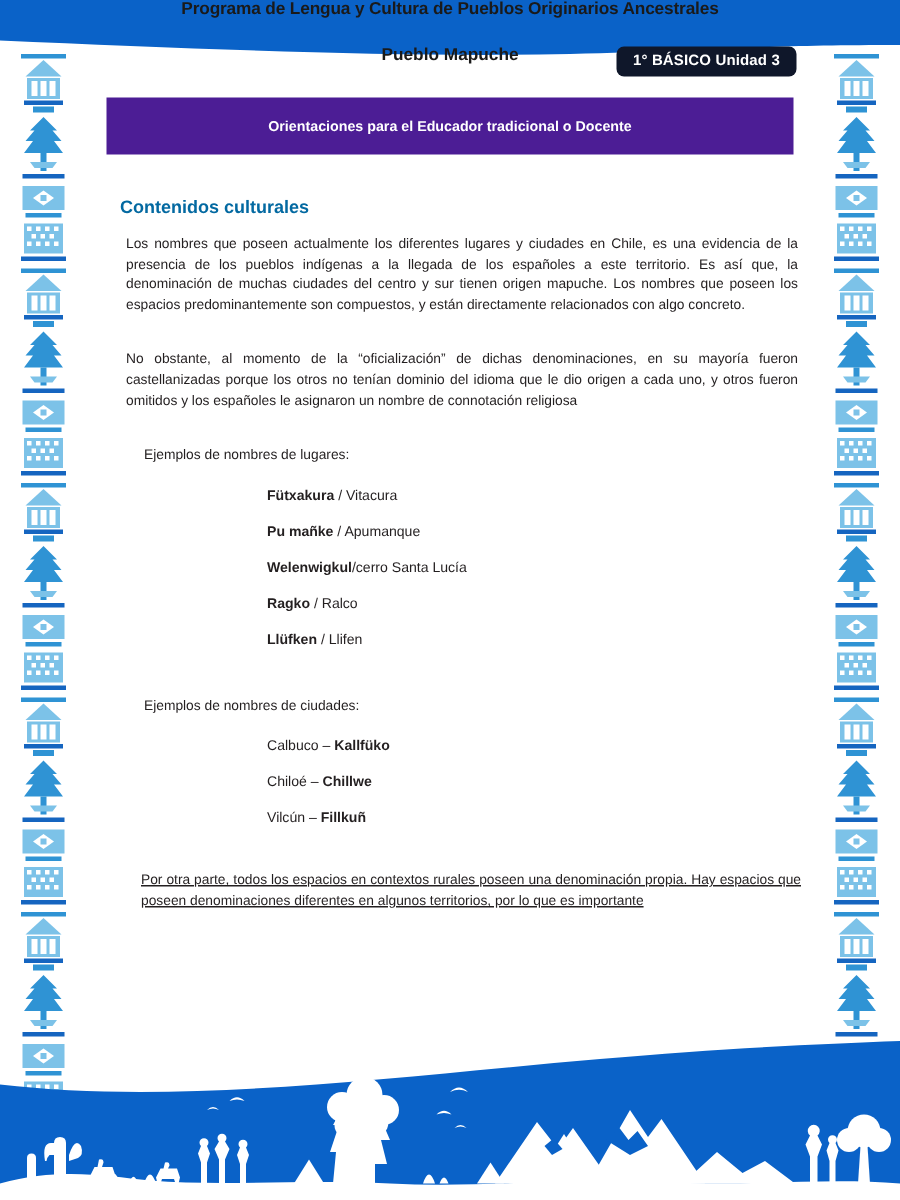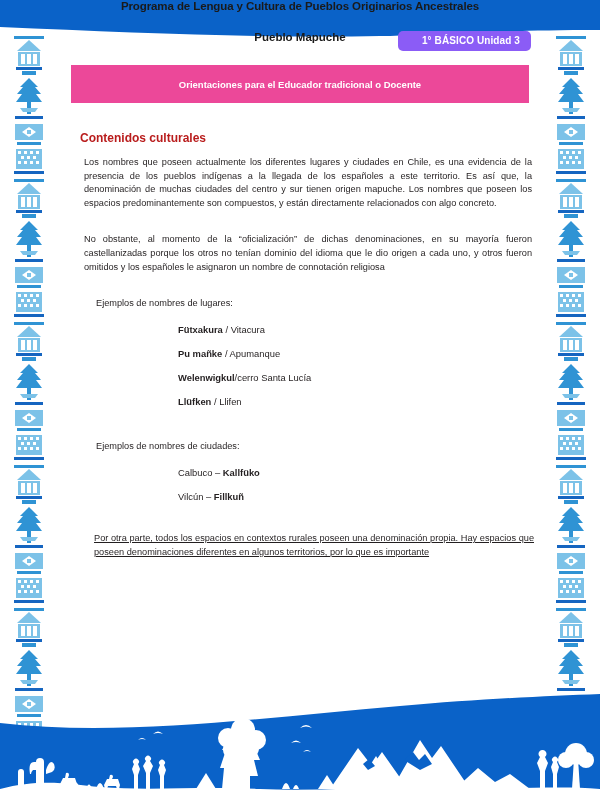--- a/index.html
+++ b/index.html
@@ -26,25 +26,25 @@
     width: 600px;
     height: 60px;
     overflow: hidden;
   }
   .top-band svg { display: block; }
 
   .unit-badge {
     position: absolute;
     top: 31px;
     right: 69px;
-    background: #8b5cf6;
+    background: #0f172a;
     color: #ffffff;
     font-size: 10px;
     font-weight: bold;
-    padding: 4px 11px 5px 24px;
+    padding: 4px 11px 5px 11px;
     border-radius: 5px;
     letter-spacing: .1px;
     white-space: nowrap;
     z-index: 6;
   }
   .badge-stem {
     position: absolute;
     top: 22px;
     right: 90px;
     width: 3px;
@@ -97,37 +97,37 @@
   .doc-subtitle {
     text-align: center;
     font-size: 11.5px;
     font-weight: bold;
     color: #1a1a1a;
     margin-top: 19px;
   }
 
   .orient-bar {
     margin: 22px 11px 0 11px;
-    background: #ec4899;
+    background: #4c1d95;
     height: 38px;
     display: flex;
     align-items: center;
     justify-content: center;
   }
   .orient-bar-text {
     color: #ffffff;
     font-size: 9.5px;
     font-weight: bold;
   }
 
   .section-heading {
     margin: 28px 0 0 20px;
     font-size: 12px;
     font-weight: bold;
-    color: #b91c1c;
+    color: #0369a1;
   }
 
   .para {
     margin: 11px 0 0 24px;
     width: 448px;
     font-size: 9.2px;
     line-height: 13.6px;
     color: #231f20;
     text-align: justify;
   }
@@ -248,26 +248,28 @@
     <div class="section-heading">Contenidos culturales</div>
 
     <p class="para p1">Los nombres que poseen actualmente los diferentes lugares y ciudades en Chile, es una evidencia de la presencia de los pueblos indígenas a la llegada de los españoles a este territorio. Es así que, la denominación de muchas ciudades del centro y sur tienen origen mapuche. Los nombres que poseen los espacios predominantemente son compuestos, y están directamente relacionados con algo concreto.</p>
     <p class="para p2">No obstante, al momento de la “oficialización” de dichas denominaciones, en su mayoría fueron castellanizadas porque los otros no tenían dominio del idioma que le dio origen a cada uno, y otros fueron omitidos y los españoles le asignaron un nombre de connotación religiosa</p>
 
     <div class="list-label">Ejemplos de nombres de lugares:</div>
     <div class="entry-list" id="places-list">
         <div class="entry"><b>Fütxakura</b><span> / </span><span>Vitacura</span></div>
         <div class="entry"><b>Pu mañke</b><span> / </span><span>Apumanque</span></div>
         <div class="entry"><b>Welenwigkul</b><span>/</span><span>cerro Santa Lucía</span></div>
+        <div class="entry"><b>Ragko</b><span> / </span><span>Ralco</span></div>
         <div class="entry"><b>Llüfken</b><span> / </span><span>Llifen</span></div>
       </div>
 
     <div class="list-label cities">Ejemplos de nombres de ciudades:</div>
     <div class="entry-list" id="cities-list">
         <div class="entry"><span>Calbuco</span><span> – </span><b>Kallfüko</b></div>
+        <div class="entry"><span>Chiloé</span><span> – </span><b>Chillwe</b></div>
         <div class="entry"><span>Vilcún</span><span> – </span><b>Fillkuñ</b></div>
       </div>
 
     <p class="para p3">Por otra parte, todos los espacios en contextos rurales poseen una denominación propia. Hay espacios que poseen denominaciones diferentes en algunos territorios, por lo que es importante</p>
   </div>
 
   <div class="bottom-art">
     <svg width="600" height="110" viewBox="0 0 600 110">
       <path d="M0,33 C120,47 260,28 400,16 C480,9 545,6 600,4 L600,110 L0,110 Z" fill="#0a62c8"></path>
       <g fill="#ffffff">

